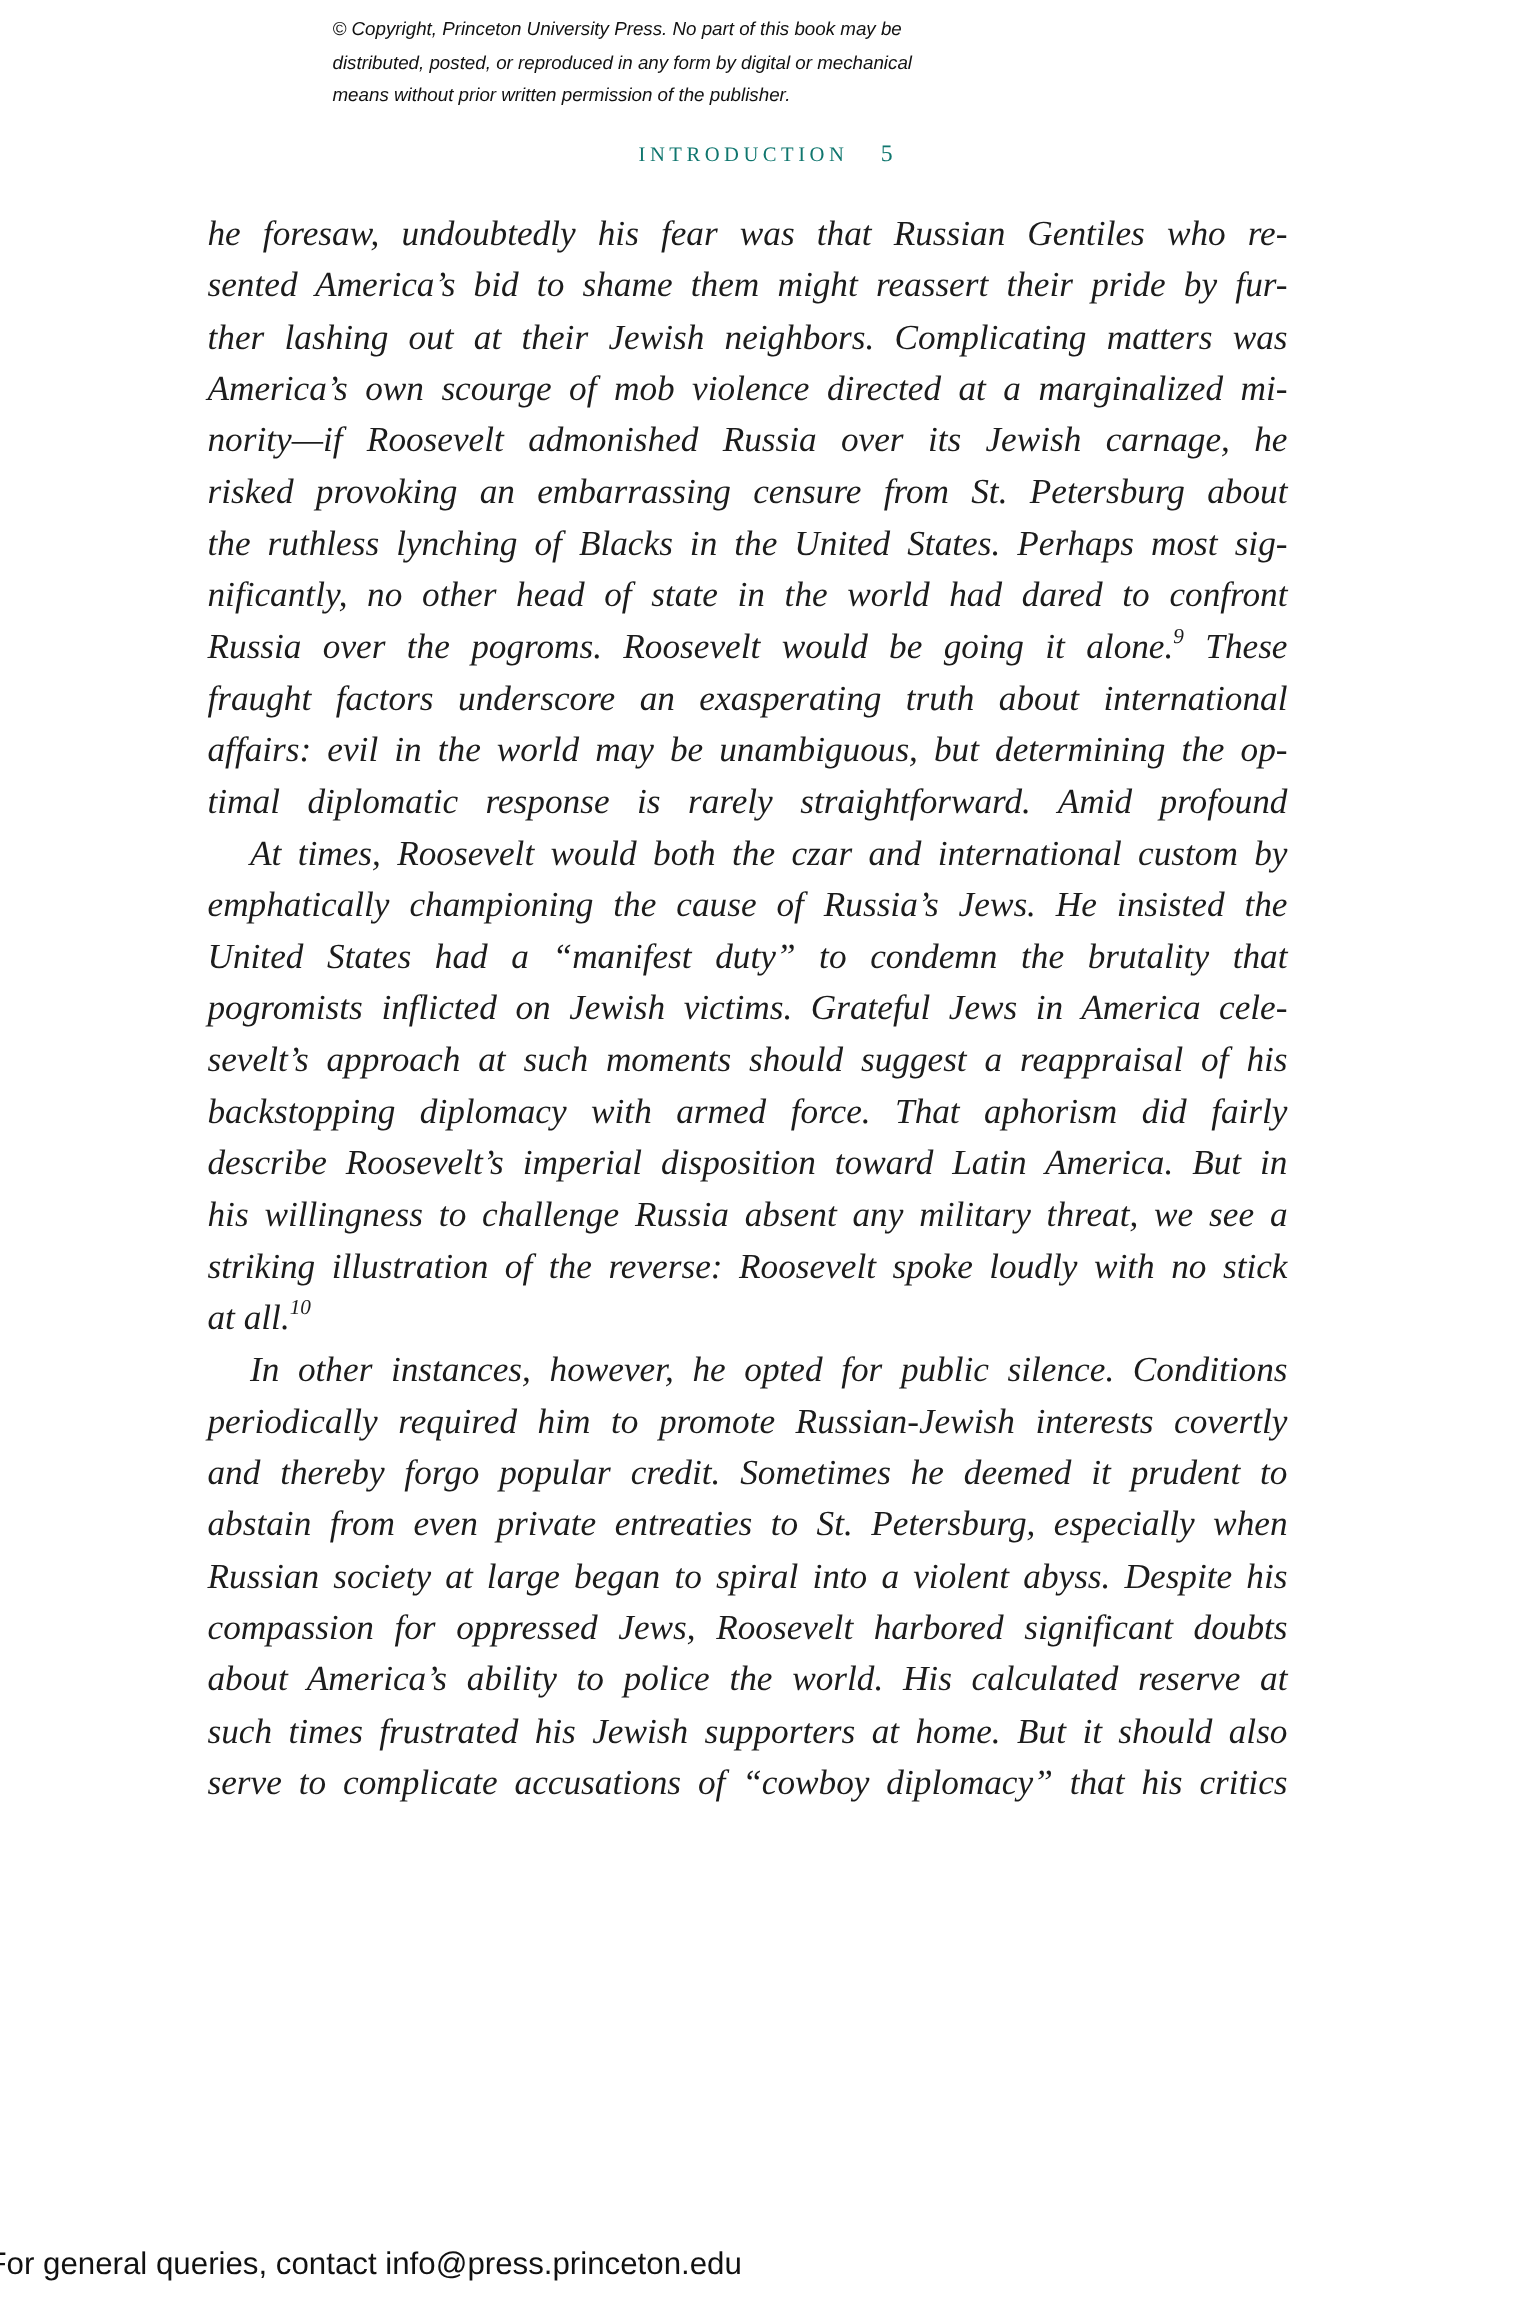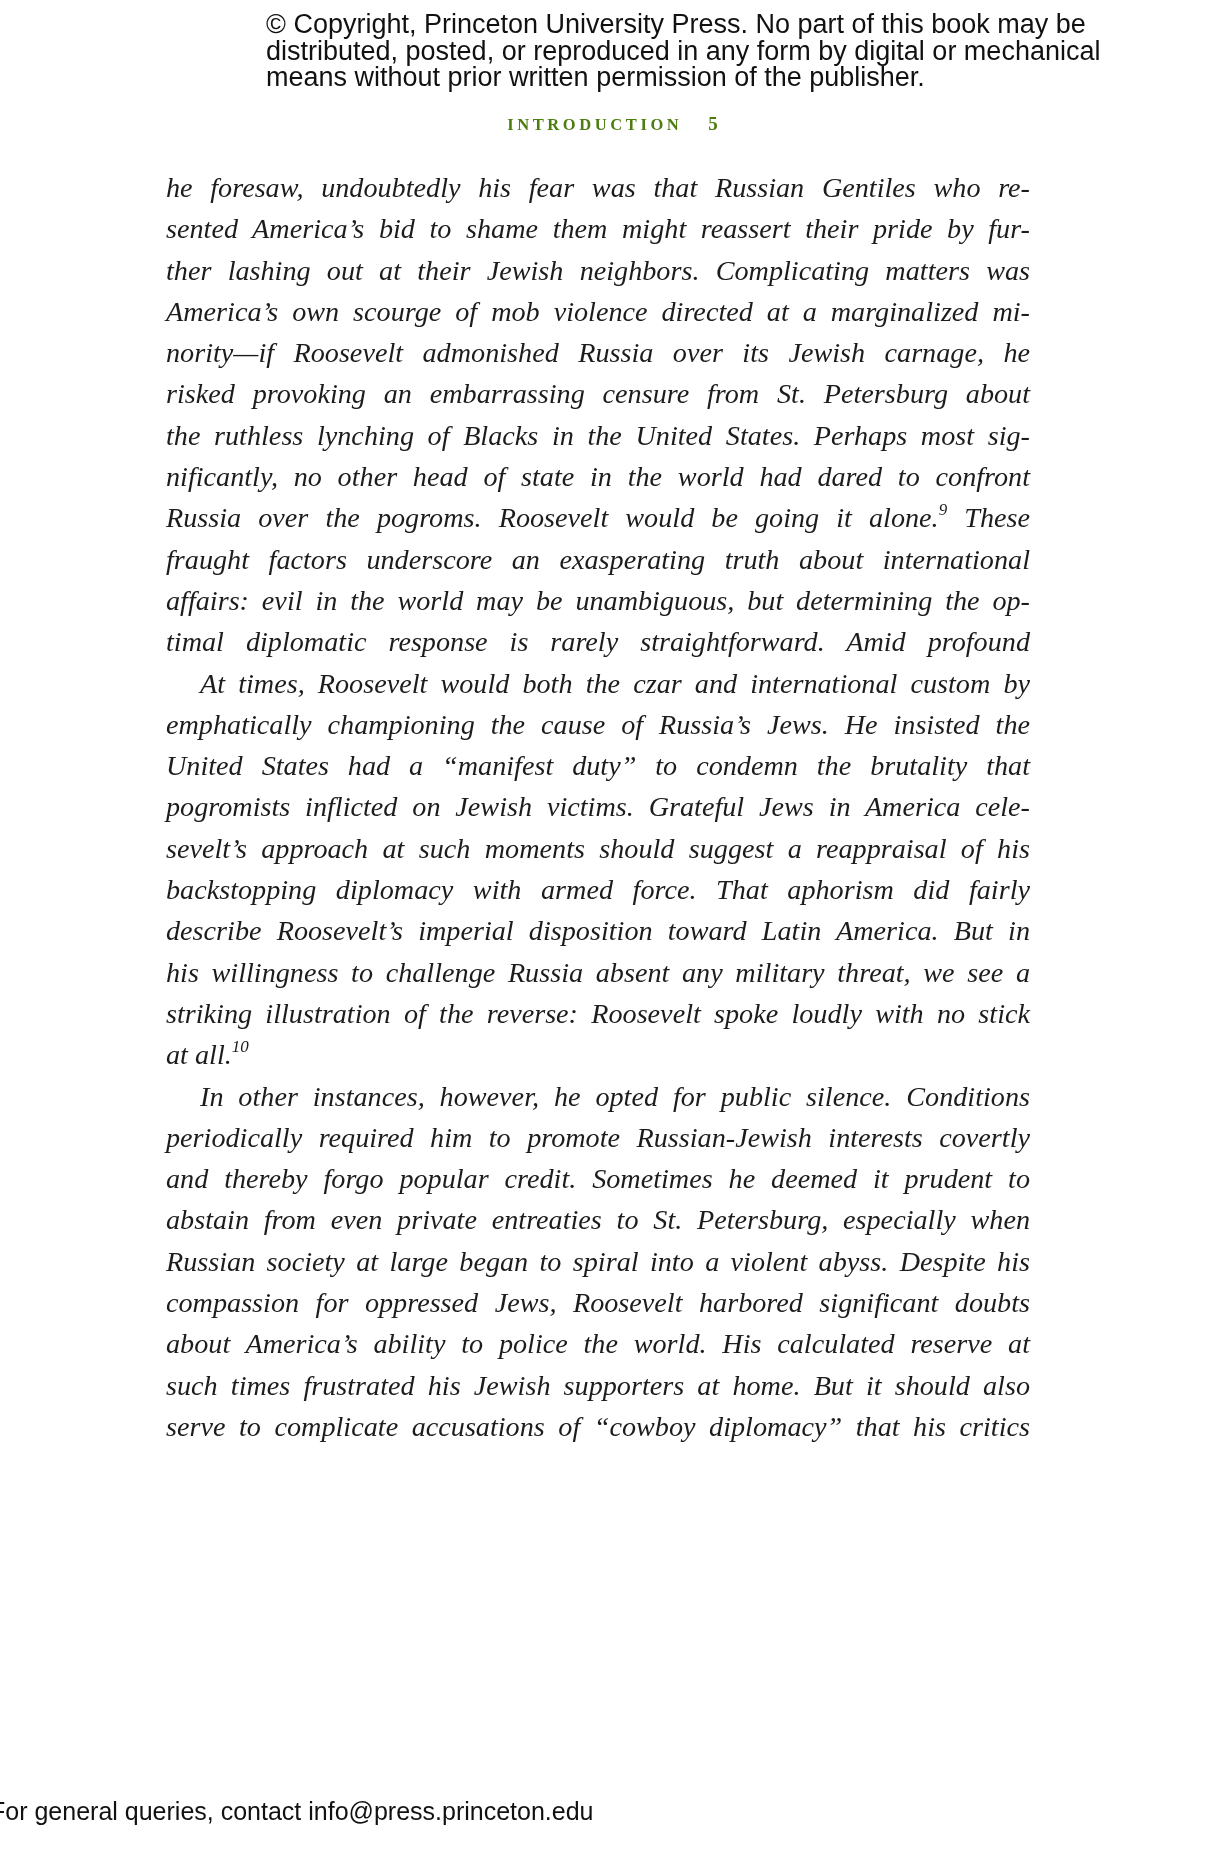--- a/index.html
+++ b/index.html
@@ -13,37 +13,37 @@
     position: relative;
     overflow: hidden;
     color: #1a1a1a;
   }
   .copyright {
     position: absolute;
     left: 266px;
     top: 11px;
     width: 720px;
     font-family: "Liberation Sans", sans-serif;
-    font-size: 27px;
+    font-size: 15px;
     line-height: 26.5px;
     color: #111111;
+    font-style: italic;
   }
   .copyright div { white-space: nowrap; }
   .running-head {
     position: absolute;
     left: 0;
     width: 1225px;
     top: 113px;
     text-align: center;
     font-family: "Liberation Serif", serif;
     font-size: 16.5px;
     letter-spacing: 3.6px;
-    color: #4d7c0f;
+    color: #0f766e;
     box-sizing: border-box;
-    font-weight: bold;
   }
   .running-head .page-num {
     margin-left: 26px;
     letter-spacing: 0;
     font-size: 19px;
   }
   .body-text {
     position: absolute;
     left: 166px;
     top: 167px;

